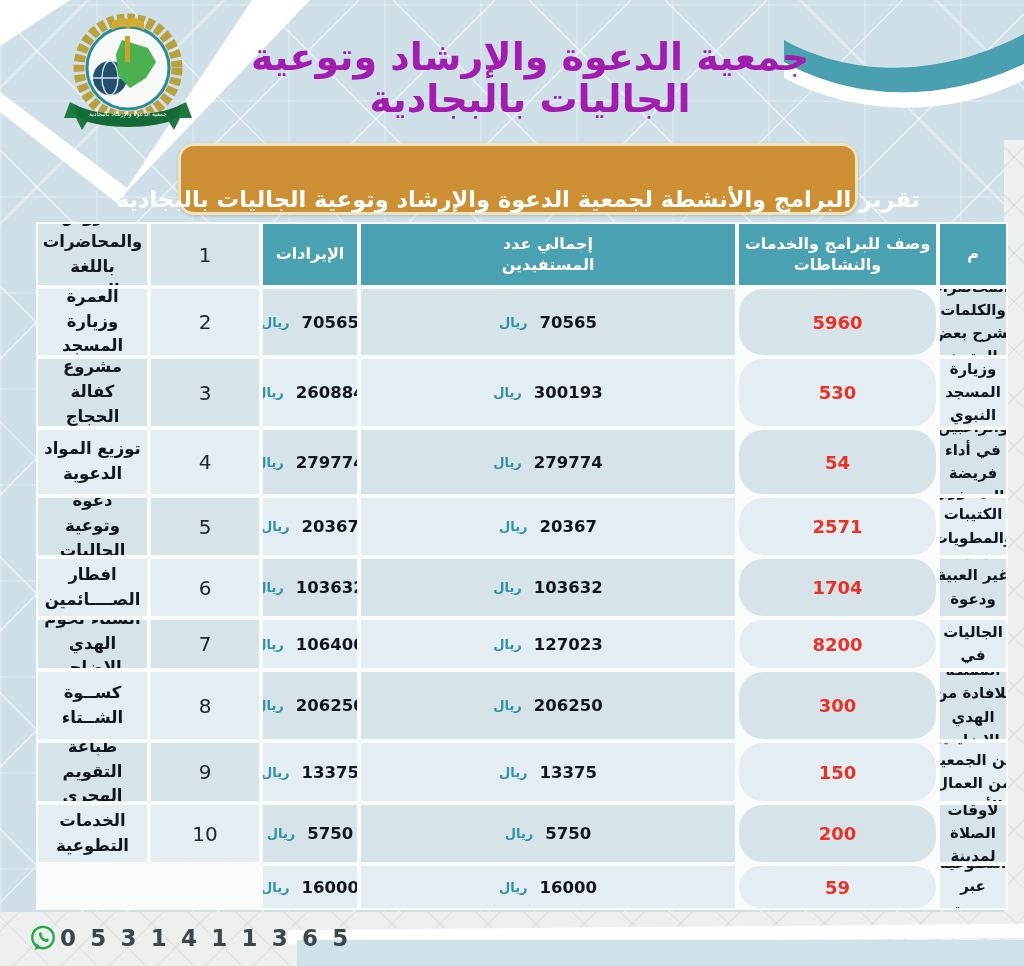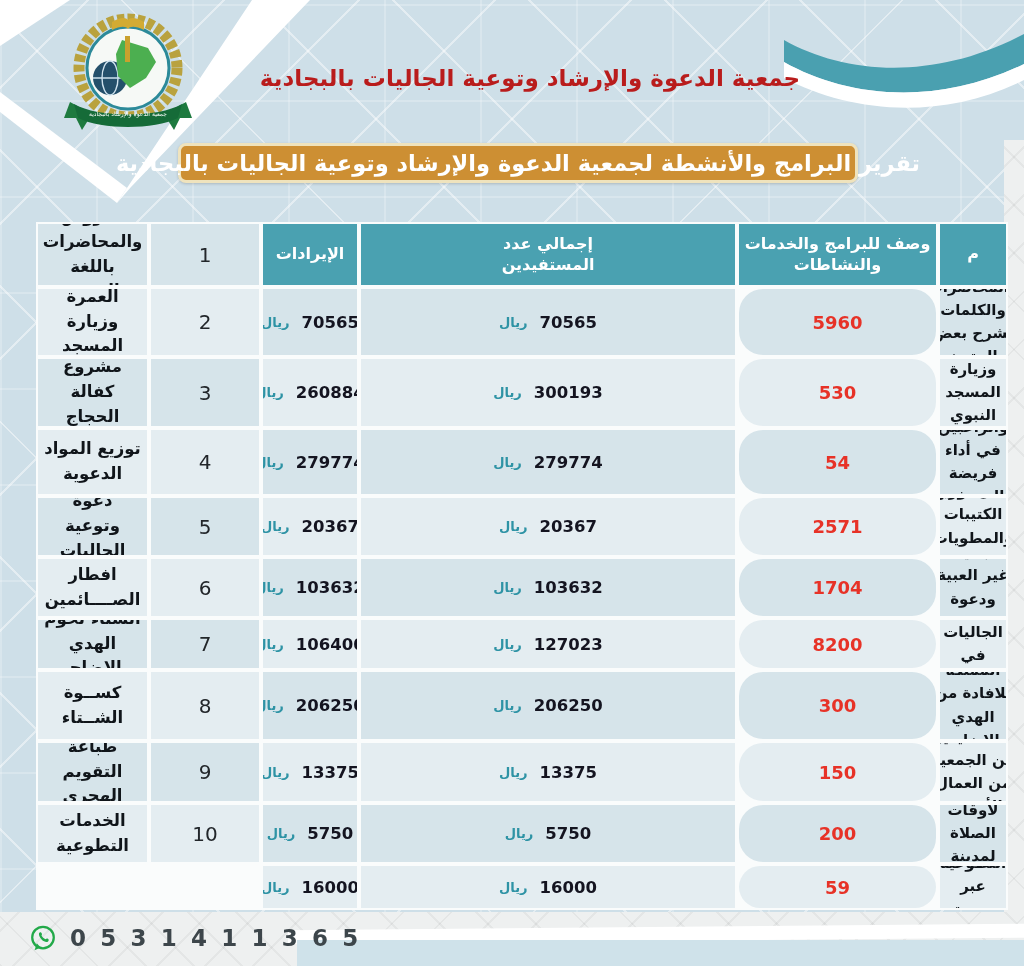--- a/index.html
+++ b/index.html
@@ -40,28 +40,28 @@
     background:#cfe2ea;
   }
   .swoosh-topright{position:absolute;right:0;top:0;width:240px;height:130px;}
   .swoosh-check{position:absolute;left:0;top:0;width:400px;height:240px;}
   
   .logo{position:absolute;left:52px;top:6px;width:152px;height:140px;}
   
   .calligraphy{
     position:absolute;left:200px;top:34px;width:660px;height:90px;
     display:flex;align-items:center;justify-content:center;
-    font-weight:bold;font-size:23px;color:#b91c1c;direction:rtl;
+    font-weight:bold;font-size:38px;color:#a21caf;direction:rtl;
     text-align:center;line-height:1.1;
   }
   
   .banner{
-    position:absolute;left:178px;top:143px;width:680px;height:40px;
-    background:#cd8f33;border:3px solid #efe3bd;border-radius:8px;
-    box-sizing:border-box;display:flex;align-items:center;justify-content:center;
+    position:absolute;left:178px;top:143px;width:680px;height:72px;
+    background:#cd8f33;border:3px solid #efe3bd;border-radius:16px;
+    box-sizing:border-box;display:flex;align-items:flex-end;justify-content:center;
     box-shadow:0 1px 3px rgba(0,0,0,.18);
   }
   .banner-text{color:#ffffff;font-weight:bold;font-size:22.5px;direction:rtl;white-space:nowrap;}
   
   .table-panel{
     position:absolute;left:36px;top:222px;width:972px;height:688px;
     background:#fafcfc;box-sizing:border-box;padding:2px;
     display:grid;direction:rtl;
     grid-template-columns:66px 197px 374px 94px 108px 109px;
     grid-template-rows:61px 66px 67px 64px 57px 57px 48px 67px 58px 57px 42px;
@@ -80,21 +80,21 @@
   .c-no{font-size:20px;color:#22262a;}
   .c-type{font-weight:bold;font-size:16.5px;color:#10151a;line-height:1.5;padding:0 6px;}
   .c-desc{font-weight:bold;font-size:15px;color:#10151a;line-height:1.55;padding:4px 10px;}
   .c-ben{font-weight:bold;font-size:18px;color:#e73227;border-radius:24px;}
   .c-money{gap:12px;}
   .c-money .num{font-weight:bold;font-size:16.5px;color:#141420;}
   .c-money .riyal{font-weight:bold;font-size:13px;color:#2e93a5;}
   
   .footer{
     position:absolute;left:28px;top:918px;height:40px;
-    display:flex;align-items:center;gap:12px;direction:ltr;
+    display:flex;align-items:center;gap:2px;direction:ltr;
   }
   .wa-icon{width:30px;height:30px;flex:0 0 auto;}
   .wa-number{
     font-size:23px;font-weight:bold;color:#3d464b;
     letter-spacing:0.62em;direction:ltr;
   }
 </style>
 </head>
 <body>
 

